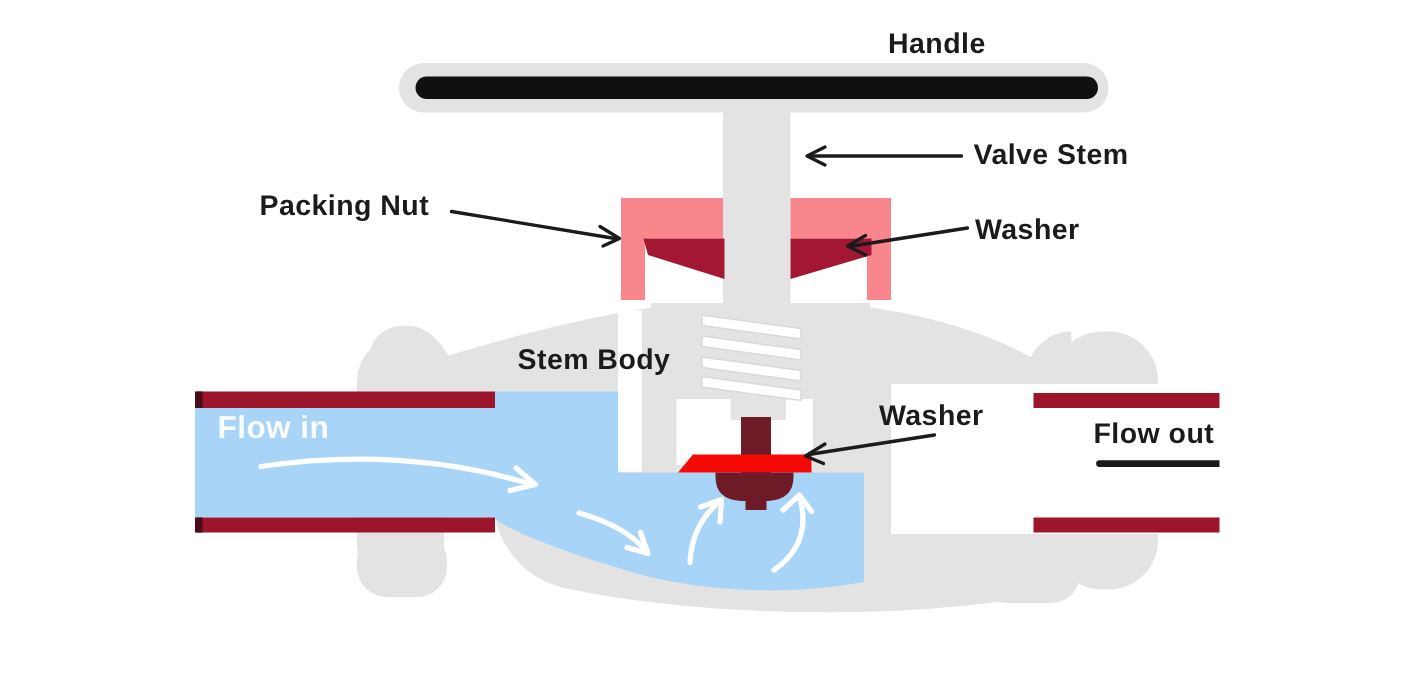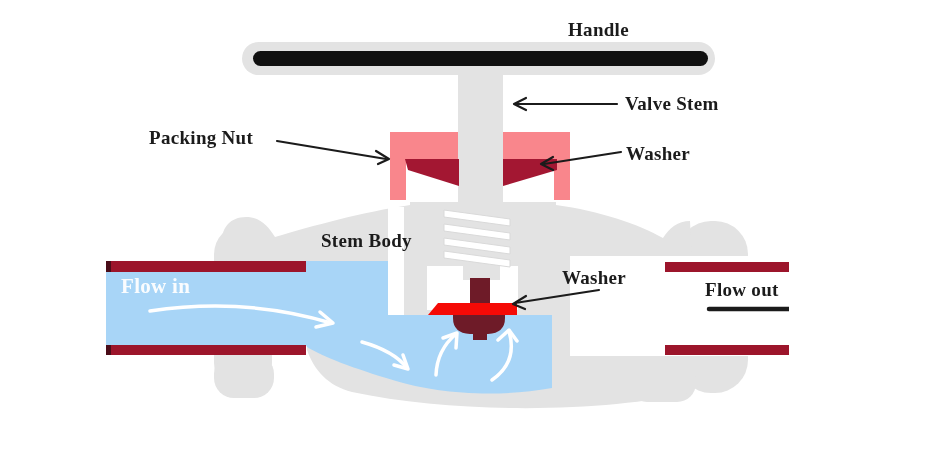--- a/index.html
+++ b/index.html
@@ -1,21 +1,22 @@
 <!DOCTYPE html>
 <html style="--c-body-gray: #e3e3e3; --c-handle-black: #101010; --c-packing-pink: #f9868c; --c-packing-red: #a31732; --c-pipe-wall-red: #9c152b; --c-wall-cap: #4a0c18; --c-fluid-blue: #a8d5f7; --c-washer-red: #f50a06; --c-disc-maroon: #6e1b28; --c-thread-line: #d9d9d9; --c-label-text: #1b1b1b; --c-flow-in-text: #ffffff;"><head>
 <meta charset="utf-8">
 <style>
   html,body{margin:0;padding:0;background:#fff;}
   .stage{
     position:relative;
     width:789px;height:450px;
     background:#fff;
     overflow:hidden;
-    font-family:Liberation Serif, serif;
+    font-family:Liberation Sans, sans-serif;
+    margin-left:24px;
   }
   .stage svg{position:absolute;left:0;top:0;}
   .lbl{
     position:absolute;
     font-size:19px;
     font-weight:700;
     letter-spacing:.3px;
     color:var(--c-label-text,#1b1b1b);
     white-space:nowrap;
     user-select:none;

